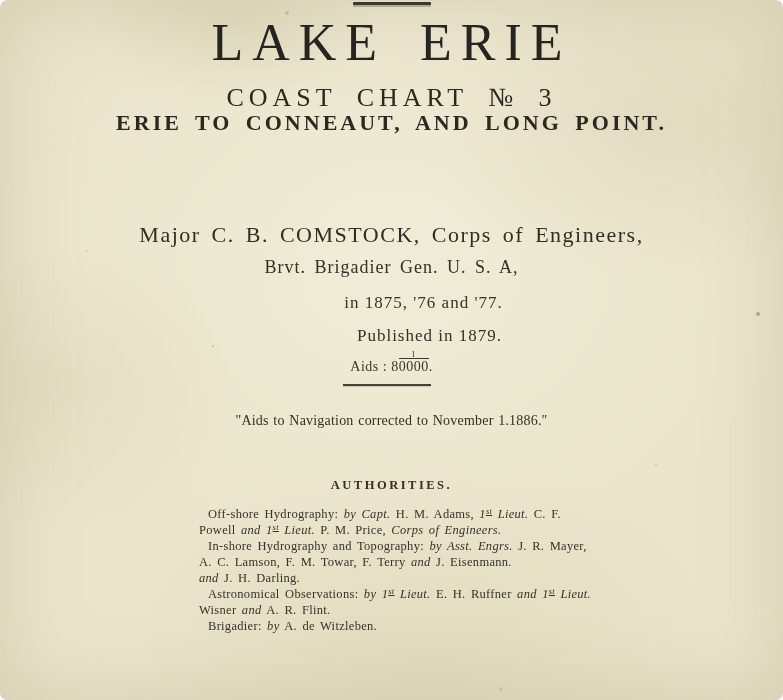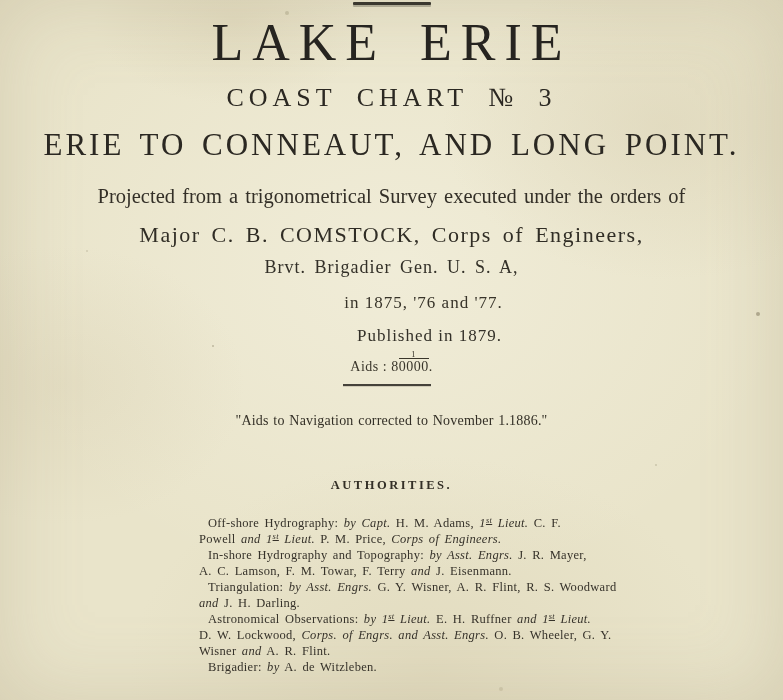--- a/index.html
+++ b/index.html
@@ -11,43 +11,44 @@
     position:relative;width:783px;height:700px;
     background-color:#e9e4ca;
     background-image:
       radial-gradient(ellipse 320px 220px at 85% 18%, rgba(215,206,177,.45), transparent 70%),
       radial-gradient(ellipse 260px 200px at 8% 55%, rgba(216,207,178,.38), transparent 70%),
       radial-gradient(ellipse 420px 300px at 55% 96%, rgba(212,203,171,.35), transparent 72%),
       radial-gradient(ellipse 200px 120px at 30% 3%, rgba(210,200,168,.35), transparent 70%),
       radial-gradient(ellipse 520px 420px at 50% 38%, rgba(246,243,227,.55), transparent 78%);
     box-shadow: inset 0 0 80px rgba(160,148,115,.28);
     color:#2d2a23;
+    border-radius:7px;
   }
   .line{position:absolute;left:0;width:100%;text-align:center;line-height:1.15;white-space:nowrap;}
 
   .top-rule{position:absolute;top:2px;left:50%;width:78px;margin-left:-39px;height:2.5px;
     background:#3b382f;box-shadow:0 2px 0 rgba(59,56,47,.3);border-radius:1px;}
   .main-title{top:13px;font-size:52px;font-weight:normal;letter-spacing:9px;word-spacing:12px;color:#262420;margin:0;}
   .series{top:83px;font-size:26px;letter-spacing:5px;word-spacing:9px;color:#2b2822;}
-  .coverage{top:127px;font-size:31px;letter-spacing:3px;word-spacing:5px;color:#2b2822;}
+  .coverage{top:110px;font-size:22px;letter-spacing:3px;word-spacing:5px;color:#2b2822;font-weight:bold;}
   .projected{top:185px;font-size:20.5px;word-spacing:2px;color:#332f27;}
   .officer{top:222px;font-size:22px;letter-spacing:1.5px;word-spacing:4px;color:#302d25;}
   .rank{top:257px;font-size:18px;letter-spacing:1px;word-spacing:3px;color:#333028;}
   .years{top:293px;font-size:17px;letter-spacing:1px;color:#373329;padding-left:32px;}
   .published{top:326px;font-size:17px;letter-spacing:1px;color:#333028;padding-left:38px;}
   .scale-line{top:351px;font-size:14px;letter-spacing:.5px;color:#3a362b;}
   .scale-frac{display:inline-block;text-align:center;line-height:1;vertical-align:baseline;}
   .scale-frac .num{display:block;font-size:8.5px;line-height:7px;}
   .scale-frac .den{display:block;font-size:14px;line-height:15px;border-top:1px solid #3a362b;}
   .mid-rule{position:absolute;top:384px;left:50%;width:88px;margin-left:-49px;height:1.5px;
     background:#45423a;box-shadow:0 .5px 0 rgba(69,66,58,.35);}
   .aids{top:413px;font-size:14px;letter-spacing:.2px;word-spacing:1px;color:#332f26;}
   .auth-heading{top:478px;font-size:12.5px;font-weight:bold;letter-spacing:2.5px;color:#332f26;}
 
-  .auth-block{position:absolute;top:506px;left:199px;width:385px;font-size:12.5px;color:#36322a;margin-top:9px;}
+  .auth-block{position:absolute;top:506px;left:199px;width:385px;font-size:12.5px;color:#36322a;}
   .auth-line{line-height:16px;white-space:nowrap;word-spacing:2px;letter-spacing:.3px;}
   .auth-line.indent{padding-left:9px;}
   .auth-line .it{font-style:italic;}
   .auth-line sup{font-size:8.5px;line-height:0;vertical-align:4px;text-decoration:underline;}
 
   .specks{position:absolute;top:0;left:0;width:2px;height:2px;border-radius:50%;
     background:rgba(122,112,86,.0);
     box-shadow:
       757px 313px 0 1px rgba(110,100,75,.45),
       212px 345px 0 0   rgba(120,110,85,.40),
@@ -62,21 +63,20 @@
 <div class="page">
 
   <div class="top-rule"></div>
 
   <h1 class="line main-title">LAKE ERIE</h1>
 
   <div class="line series">COAST CHART № 3</div>
 
   <div class="line coverage">ERIE TO CONNEAUT, AND LONG POINT.</div>
 
-  <div class="line projected">Projected from a trigonometrical Survey executed under the orders of</div>
 
   <div class="line rank">Brvt. Brigadier Gen. U. S. A,</div>
 
   <div class="line officer">Major C. B. COMSTOCK, Corps of Engineers,</div>
 
   <div class="line years">in 1875, '76 and '77.</div>
 
   <div class="line published">Published in 1879.</div>
 
   <div class="line scale-line">
@@ -88,22 +88,20 @@
 
   <div class="line aids">"Aids to Navigation corrected to November 1.1886."</div>
 
   <div class="line auth-heading">AUTHORITIES.</div>
 
   <div class="auth-block">
       <div class="auth-line indent"><span>Off-shore Hydrography: </span><span class="it">by Capt.</span><span> H. M. Adams, </span><span class="it">1</span><sup class="it">st</sup><span class="it"> Lieut.</span><span> C. F.</span></div>
       <div class="auth-line"><span>Powell </span><span class="it">and 1</span><sup class="it">st</sup><span class="it"> Lieut.</span><span> P. M. Price, </span><span class="it">Corps of Engineers.</span></div>
       <div class="auth-line indent"><span>In-shore Hydrography and Topography: </span><span class="it">by Asst. Engrs.</span><span> J. R. Mayer,</span></div>
       <div class="auth-line"><span>A. C. Lamson, F. M. Towar, F. Terry </span><span class="it">and</span><span> J. Eisenmann.</span></div>
-      <div class="auth-line indent"><span>Triangulation: </span><span class="it">by Asst. Engrs.</span><span> G. Y. Wisner, A. R. Flint, R. S. Woodward</span></div>
       <div class="auth-line"><span class="it">and</span><span> J. H. Darling.</span></div>
       <div class="auth-line indent"><span>Astronomical Observations: </span><span class="it">by 1</span><sup class="it">st</sup><span class="it"> Lieut.</span><span> E. H. Ruffner </span><span class="it">and 1</span><sup class="it">st</sup><span class="it"> Lieut.</span></div>
-      <div class="auth-line"><span>D. W. Lockwood, </span><span class="it">Corps. of Engrs. and Asst. Engrs.</span><span> O. B. Wheeler, G. Y.</span></div>
       <div class="auth-line"><span>Wisner </span><span class="it">and</span><span> A. R. Flint.</span></div>
       <div class="auth-line indent"><span>Brigadier: </span><span class="it">by</span><span> A. de Witzleben.</span></div>
     </div>
 
   <div class="specks"></div>
 </div>
 
 </body></html>

